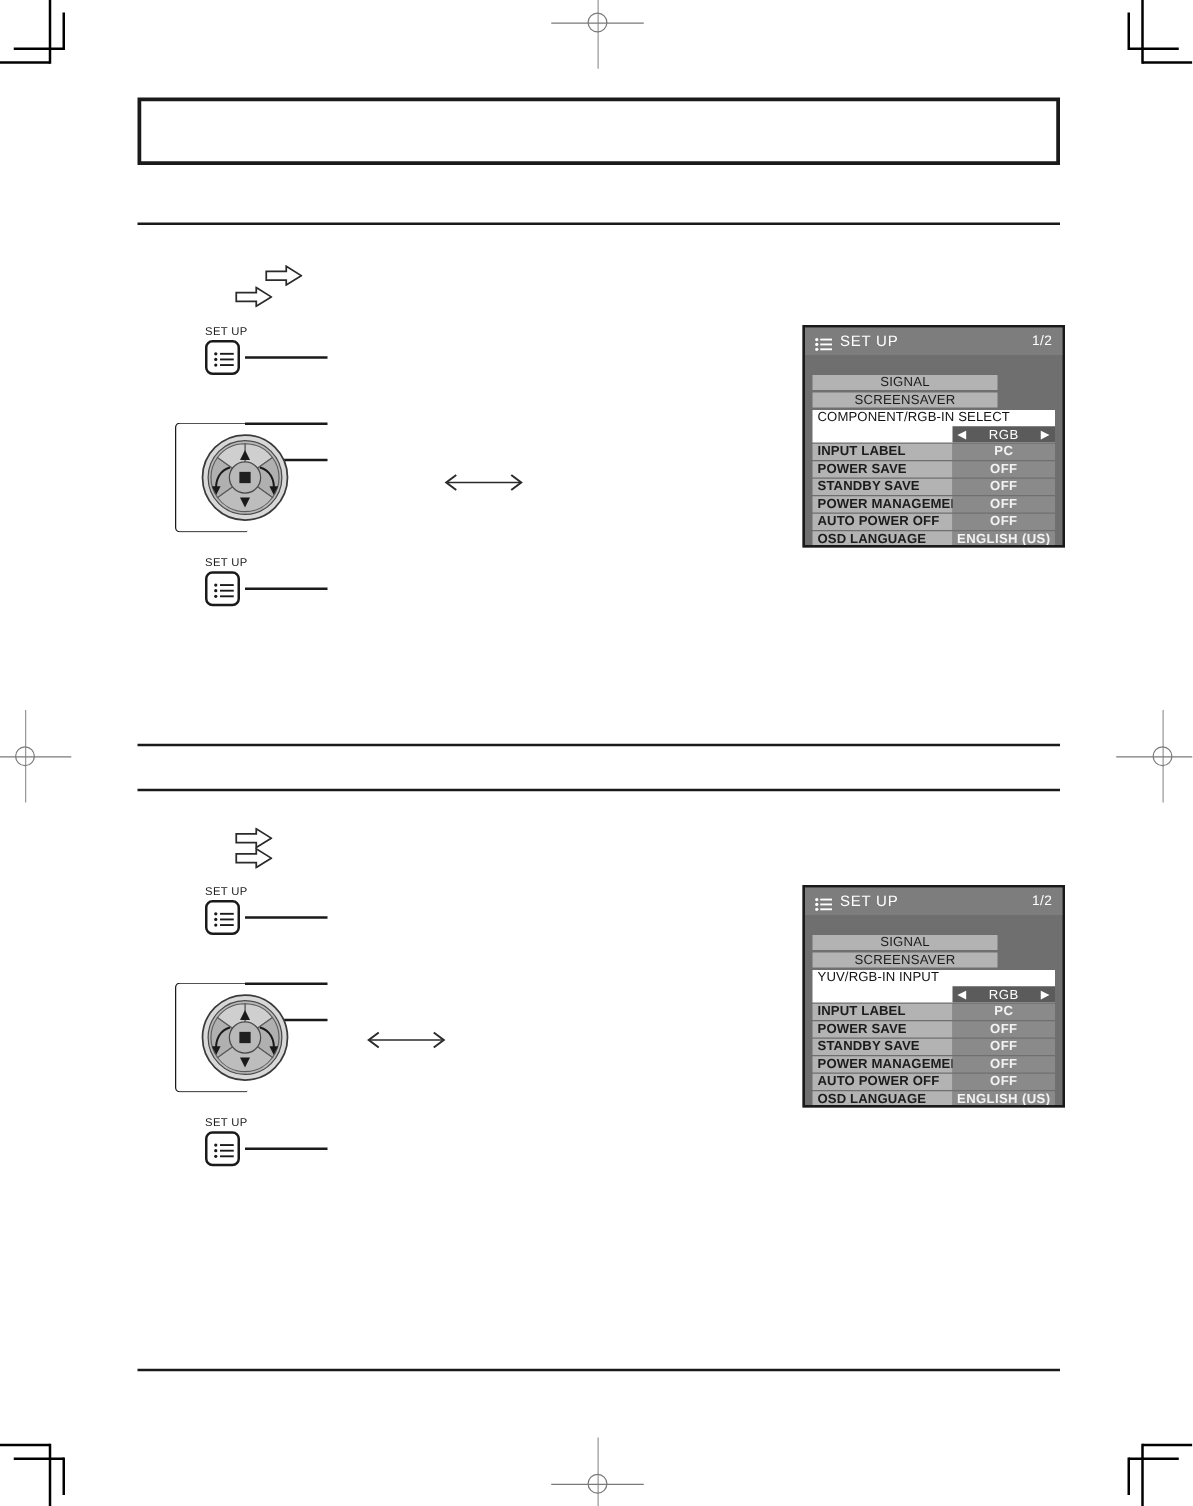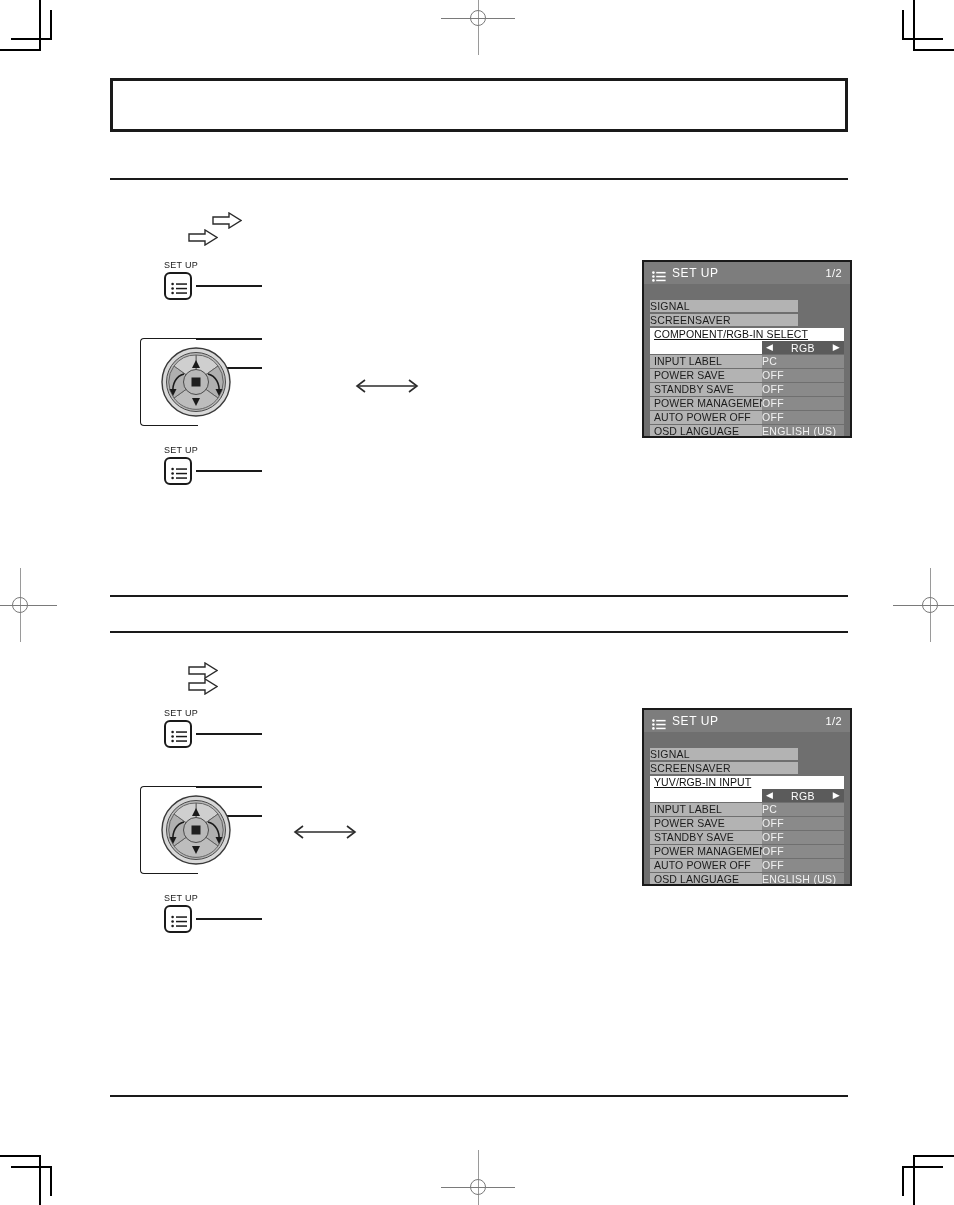--- a/index.html
+++ b/index.html
@@ -115,39 +115,38 @@
     margin-left: auto;
     letter-spacing: .4px;
   }
   .osd-body { padding: 6px 6px 4px 6px; }
 
   .osd-top-item {
     height: 12px;
     background: #b3b3b3;
     color: #1c1c1c;
     font-size: 10.5px;
-    text-align: left;
+    text-align: center;
     line-height: 12px;
     margin-bottom: 2px;
     width: 148px;
     letter-spacing: .2px;
   }
 
   .osd-sel {
     background: #ffffff;
     margin-bottom: 0;
   }
   .osd-sel .sel-title {
     color: #111;
     font-size: 10.5px;
     line-height: 13px;
     padding-left: 4px;
     letter-spacing: .1px;
     white-space: nowrap;
-    text-decoration: underline;
   }
   .osd-sel .sel-valrow {
     height: 13px;
     display: flex;
     justify-content: flex-end;
     align-items: center;
   }
   .osd-sel .sel-val {
     width: 82px; height: 13px;
     background: #5b5b5b;
@@ -165,38 +164,40 @@
     color: #ffffff;
     line-height: 13px;
   }
   .osd-sel .sel-val .ar.l { left: 4px; }
   .osd-sel .sel-val .ar.r { right: 4px; }
 
   .osd-row {
     display: flex;
     height: 13px;
     margin-top: 1px;
+    font-weight: bold;
   }
   .osd-row .rl {
     flex: 0 0 auto;
     width: 112px;
     background: #b3b3b3;
     color: #1c1c1c;
     font-size: 10.5px;
     line-height: 13px;
     padding-left: 4px;
     letter-spacing: .1px;
     white-space: nowrap;
   }
   .osd-row .rv {
     flex: 1 1 auto;
     background: #8a8a8a;
     color: #f2f2f2;
     font-size: 10.5px;
     line-height: 13px;
+    text-align: center;
     letter-spacing: .3px;
     white-space: nowrap;
   }
 </style>
 </head>
 <body>
 
 <div id="page">
 
   <div class="crop" style="left:0px;  top:49px; width:40px; height:2px;"></div>

